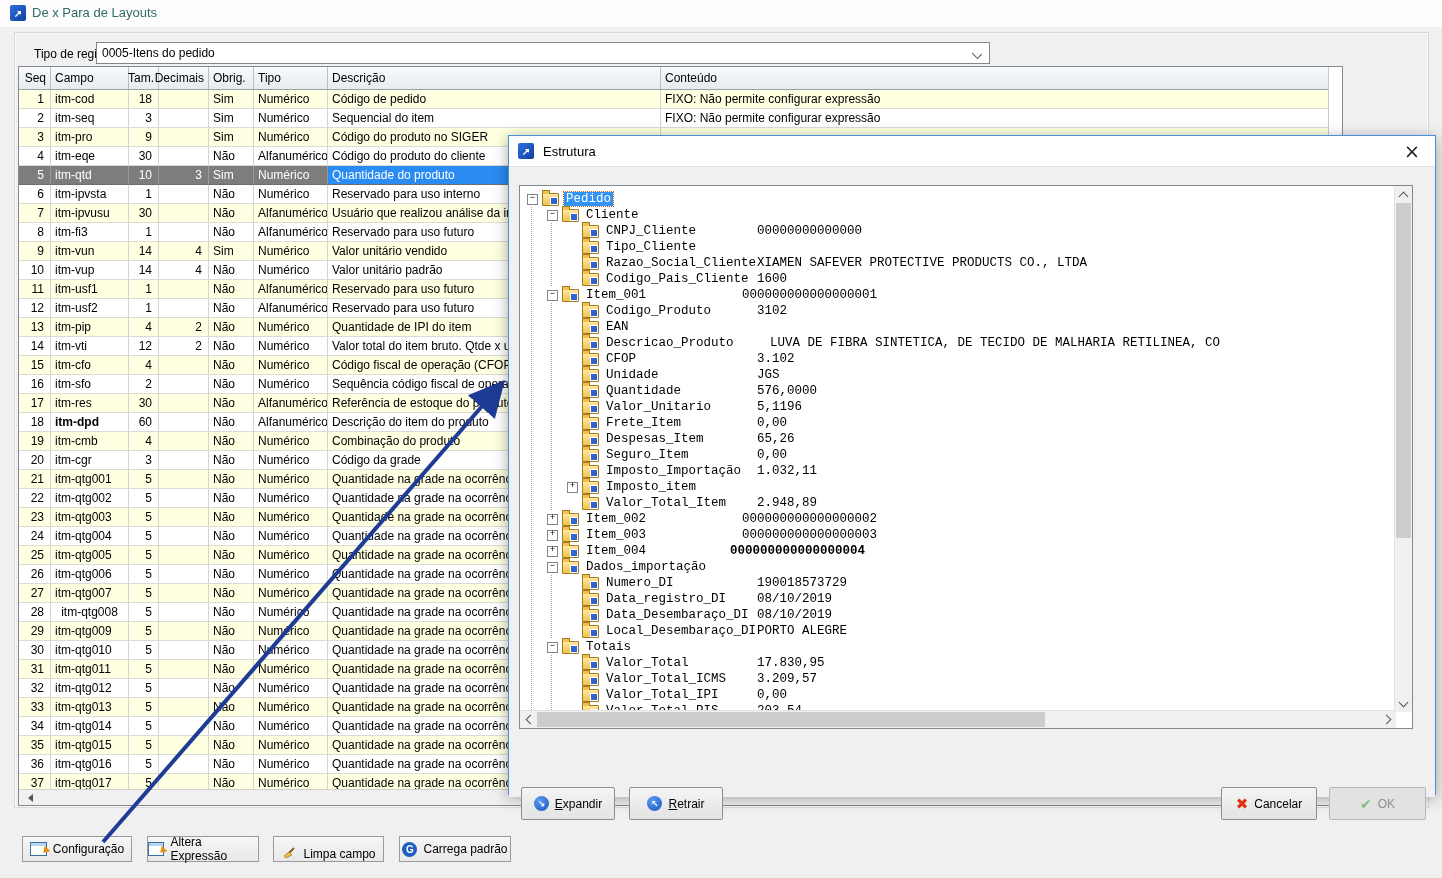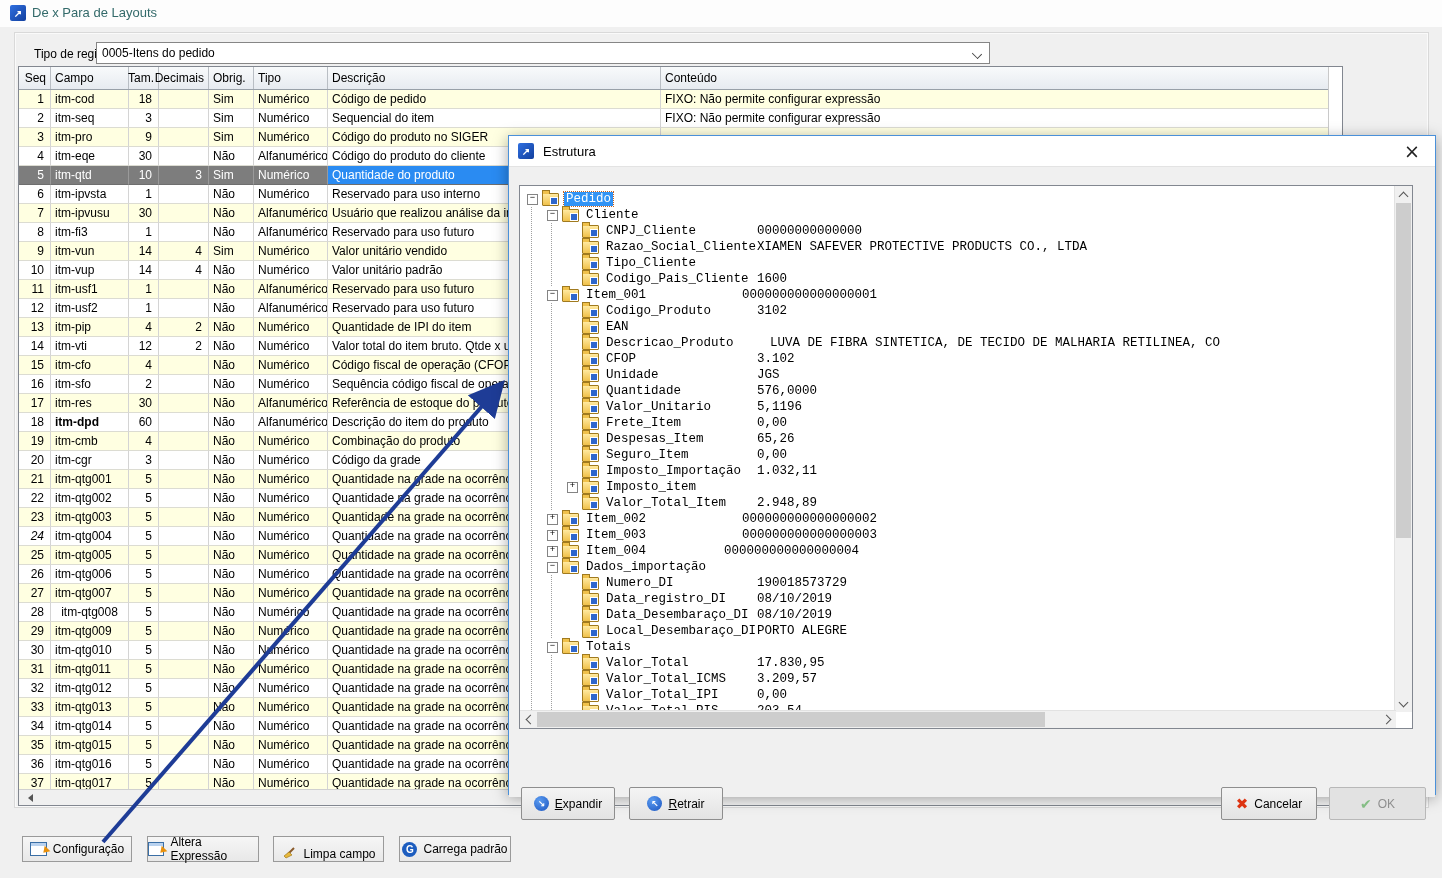--- a/index.html
+++ b/index.html
@@ -363,21 +363,21 @@
         <div class="td num" style="width: 32px;">23</div>
         <div class="td" style="width: 78px;">itm-qtg003</div>
         <div class="td num" style="width: 30px;">5</div>
         <div class="td num" style="width: 50px;"></div>
         <div class="td" style="width: 45px;">Não</div>
         <div class="td" style="width: 74px;">Numérico</div>
         <div class="td desc-cell" style="width: 333px;">Quantidade na grade na ocorrência (</div>
         <div class="td" style="width: 669px;"></div>
       </div>
       <div class="tr even">
-        <div class="td num" style="width: 32px; font-style: italic;">24</div>
+        <div class="td num" style="width: 32px;">24</div>
         <div class="td" style="width: 78px;">itm-qtg004</div>
         <div class="td num" style="width: 30px;">5</div>
         <div class="td num" style="width: 50px;"></div>
         <div class="td" style="width: 45px;">Não</div>
         <div class="td" style="width: 74px;">Numérico</div>
         <div class="td desc-cell" style="width: 333px;">Quantidade na grade na ocorrência (</div>
         <div class="td" style="width: 669px;"></div>
       </div>
       <div class="tr odd">
         <div class="td num" style="width: 32px;">25</div>
@@ -551,35 +551,35 @@
             <span class="expander none"></span>
             <span class="folder"></span>
             <span class="tree-label">CNPJ_Cliente</span>
             <span class="tree-value" style="left: 237px;">00000000000000</span>
           </div>
           <div class="tree-row">
             <span class="guide"></span>
             <span class="guide"></span>
             <span class="expander none"></span>
             <span class="folder"></span>
+            <span class="tree-label">Tipo_Cliente</span>
+          </div>
+          <div class="tree-row">
+            <span class="guide"></span>
+            <span class="guide"></span>
+            <span class="expander none"></span>
+            <span class="folder"></span>
             <span class="tree-label">Razao_Social_Cliente</span>
             <span class="tree-value" style="left: 237px;">XIAMEN SAFEVER PROTECTIVE PRODUCTS CO., LTDA</span>
           </div>
           <div class="tree-row">
             <span class="guide"></span>
             <span class="guide"></span>
             <span class="expander none"></span>
             <span class="folder"></span>
-            <span class="tree-label">Tipo_Cliente</span>
-          </div>
-          <div class="tree-row">
-            <span class="guide"></span>
-            <span class="guide"></span>
-            <span class="expander none"></span>
-            <span class="folder"></span>
             <span class="tree-label">Codigo_Pais_Cliente</span>
             <span class="tree-value" style="left: 237px;">1600</span>
           </div>
           <div class="tree-row">
             <span class="guide"></span>
             <span class="expander">−</span>
             <span class="folder"></span>
             <span class="tree-label">Item_001</span>
             <span class="tree-value" style="left: 222px;">000000000000000001</span>
           </div>
@@ -697,21 +697,21 @@
             <span class="expander">+</span>
             <span class="folder"></span>
             <span class="tree-label">Item_003</span>
             <span class="tree-value" style="left: 222px;">000000000000000003</span>
           </div>
           <div class="tree-row">
             <span class="guide"></span>
             <span class="expander">+</span>
             <span class="folder"></span>
             <span class="tree-label">Item_004</span>
-            <span class="tree-value" style="left: 204px;">000000000000000004</span>
+            <span class="tree-value" style="left: 210px; font-weight: bold;">000000000000000004</span>
           </div>
           <div class="tree-row">
             <span class="guide"></span>
             <span class="expander">−</span>
             <span class="folder"></span>
             <span class="tree-label">Dados_importação</span>
           </div>
           <div class="tree-row">
             <span class="guide"></span>
             <span class="guide"></span>

